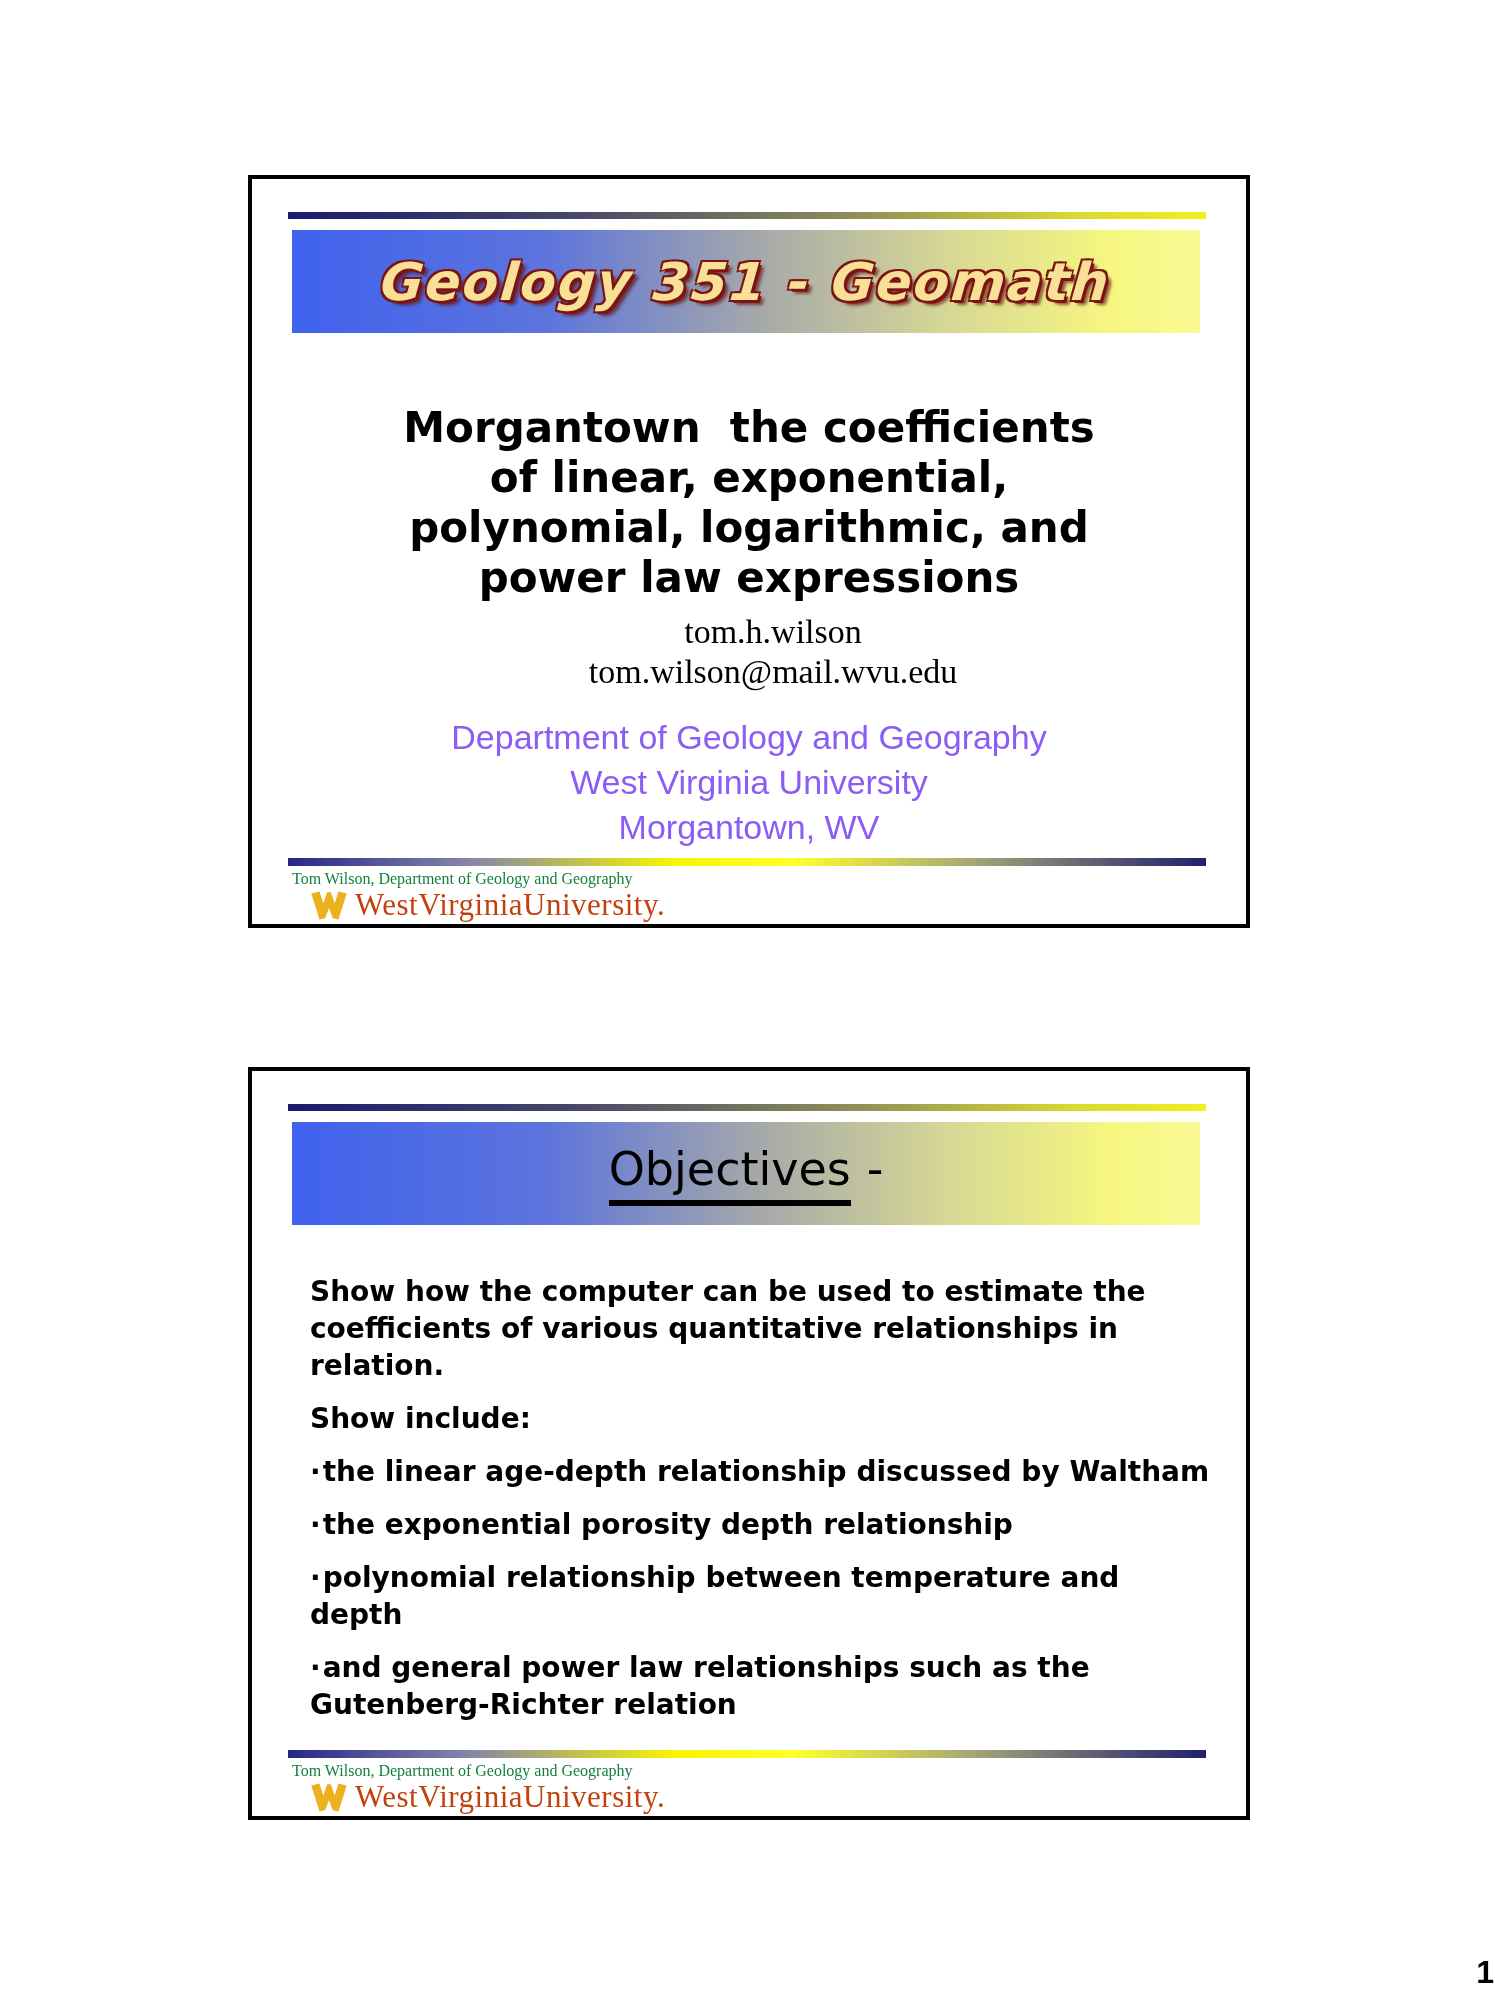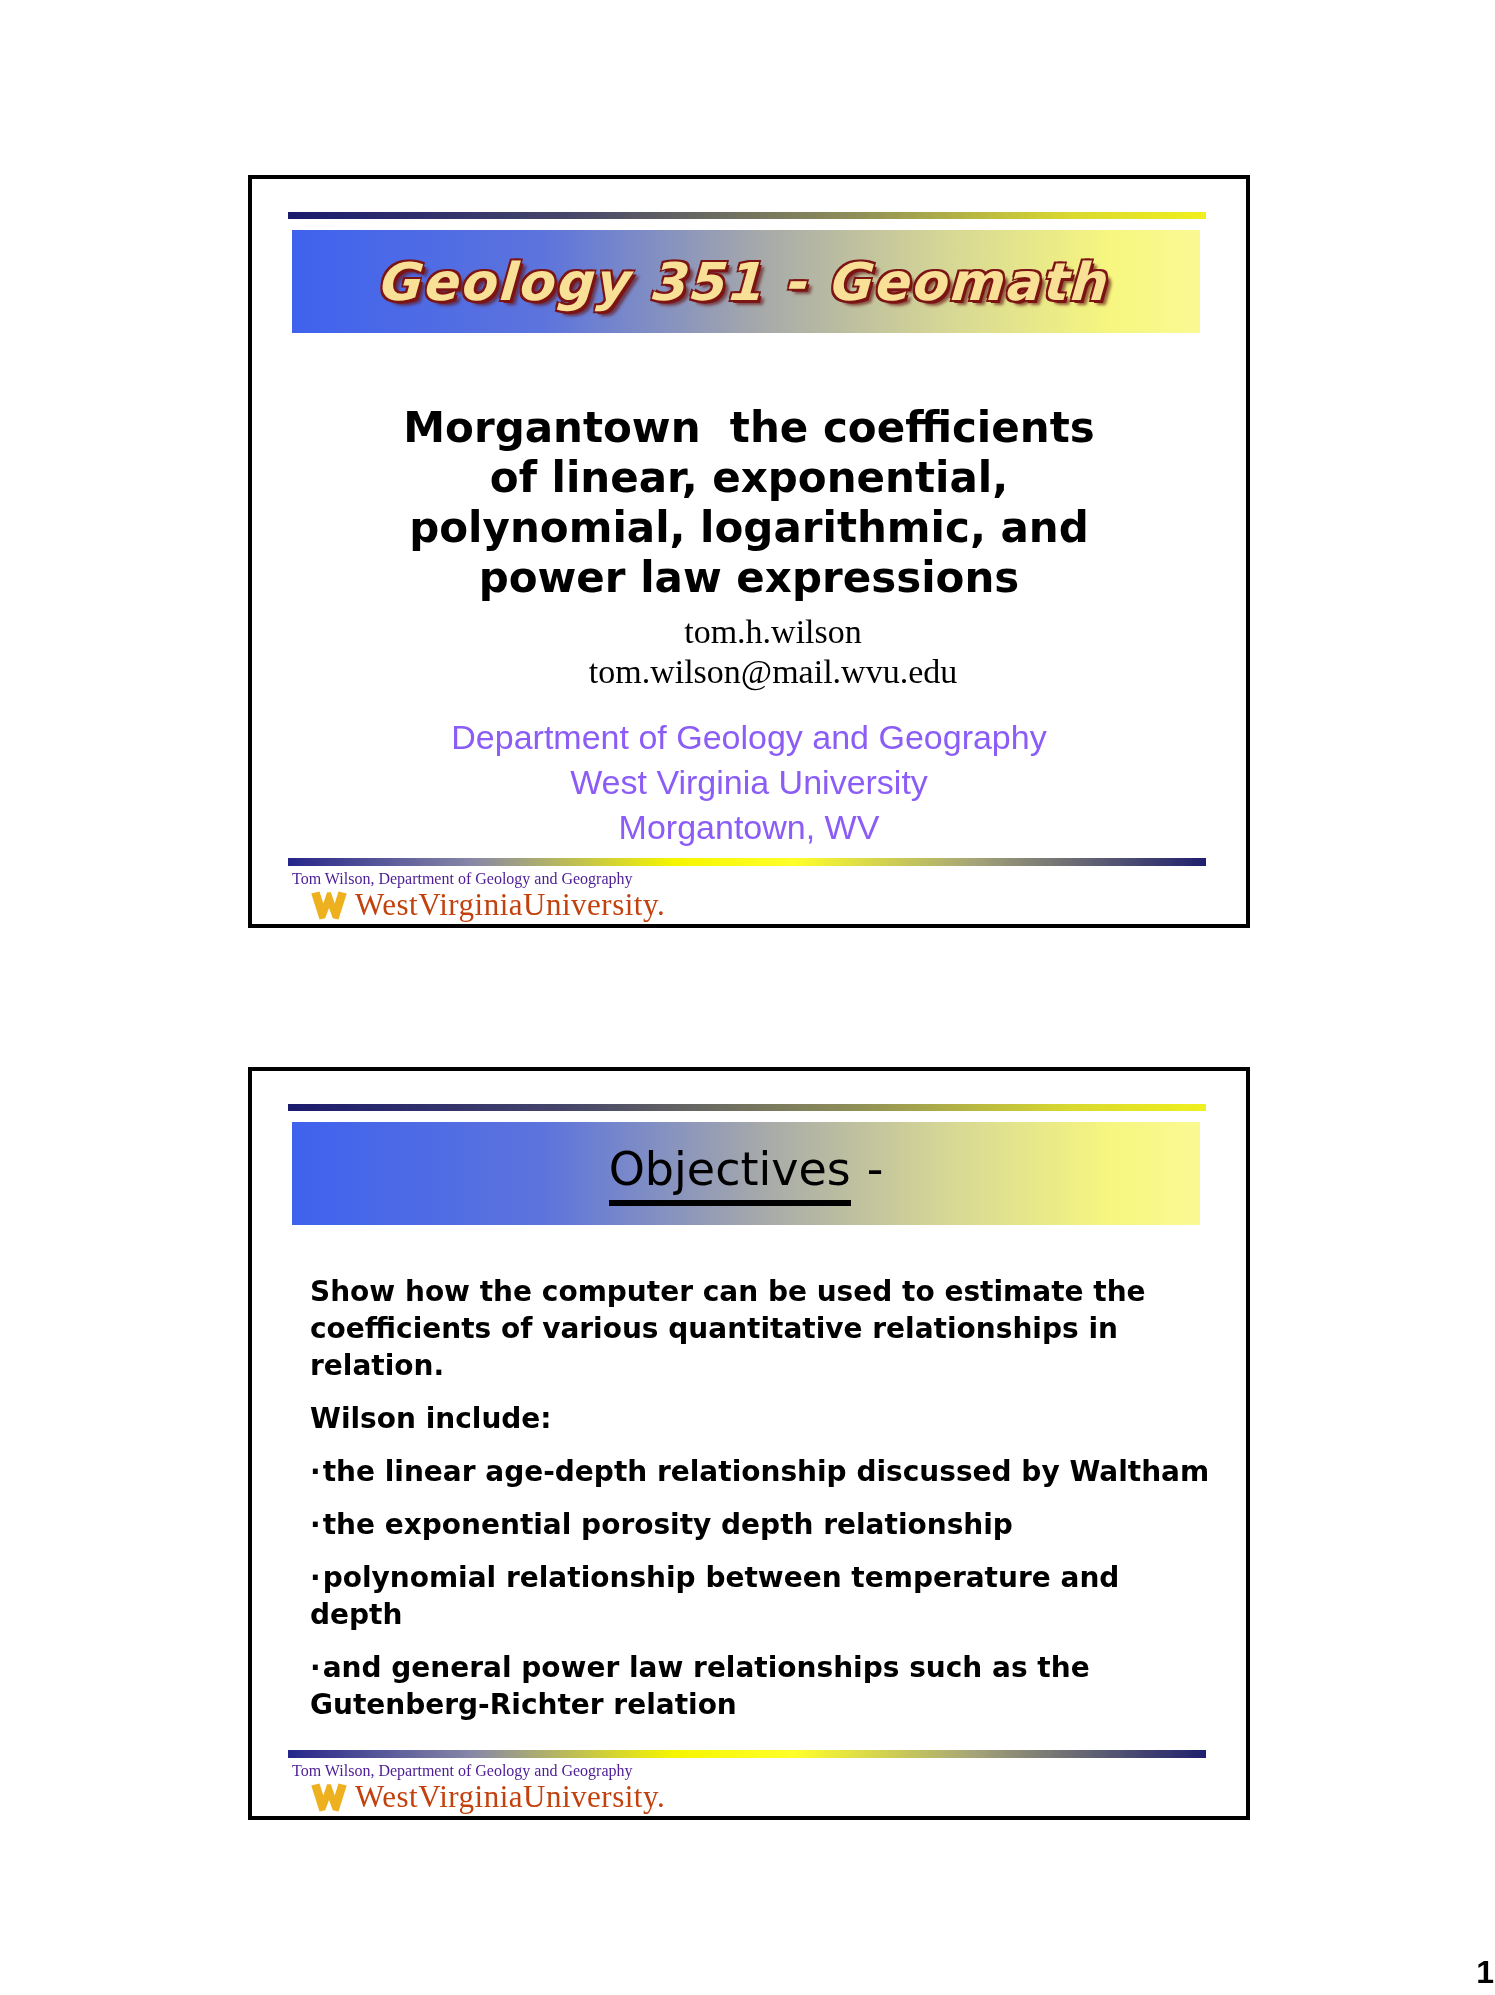--- a/index.html
+++ b/index.html
@@ -67,21 +67,21 @@
     font-size: 34px; line-height: 45px; color: #8b5cf6;
   }
   .hrule-footer {
     position: absolute; left: 36px; top: 679px;
     width: 918px; height: 8px;
     background: linear-gradient(90deg, #26268A 0%, #8787A8 20%, #F5F500 42%, #FFFF2A 55%, #A3A379 75%, #1F1F6E 100%);
   }
   .footer-credit {
     position: absolute; left: 40px; top: 691px;
     font-family: "Liberation Serif", serif;
-    font-size: 16px; color: #4c1d95;
+    font-size: 16px; color: #15803d;
   }
   .logo-row {
     position: absolute; left: 58px; top: 708px;
     display: flex; align-items: center; gap: 7px;
   }
   .logo-mark { width: 38px; height: 33px; display: block; }
   .logo-text {
     font-family: "Liberation Serif", serif;
     font-size: 31px; color: #c2410c; letter-spacing: 0.5px;
   }
@@ -157,21 +157,21 @@
       </div>
     </div>
 
     <div class="body-block">
       <div class="para">
         <div>Show how the computer can be used to estimate the</div>
         <div>coefficients of various quantitative relationships in</div>
         <div>relation.</div>
       </div>
 
-      <div class="para">Wilson include:</div>
+      <div class="para">Show include:</div>
 
       <div class="para">
         <span class="bullet-dot">·</span><span>the linear age-depth relationship discussed by Waltham</span>
       </div>
 
       <div class="para">
         <span class="bullet-dot">·</span><span>the exponential porosity depth relationship</span>
       </div>
 
       <div class="para">

